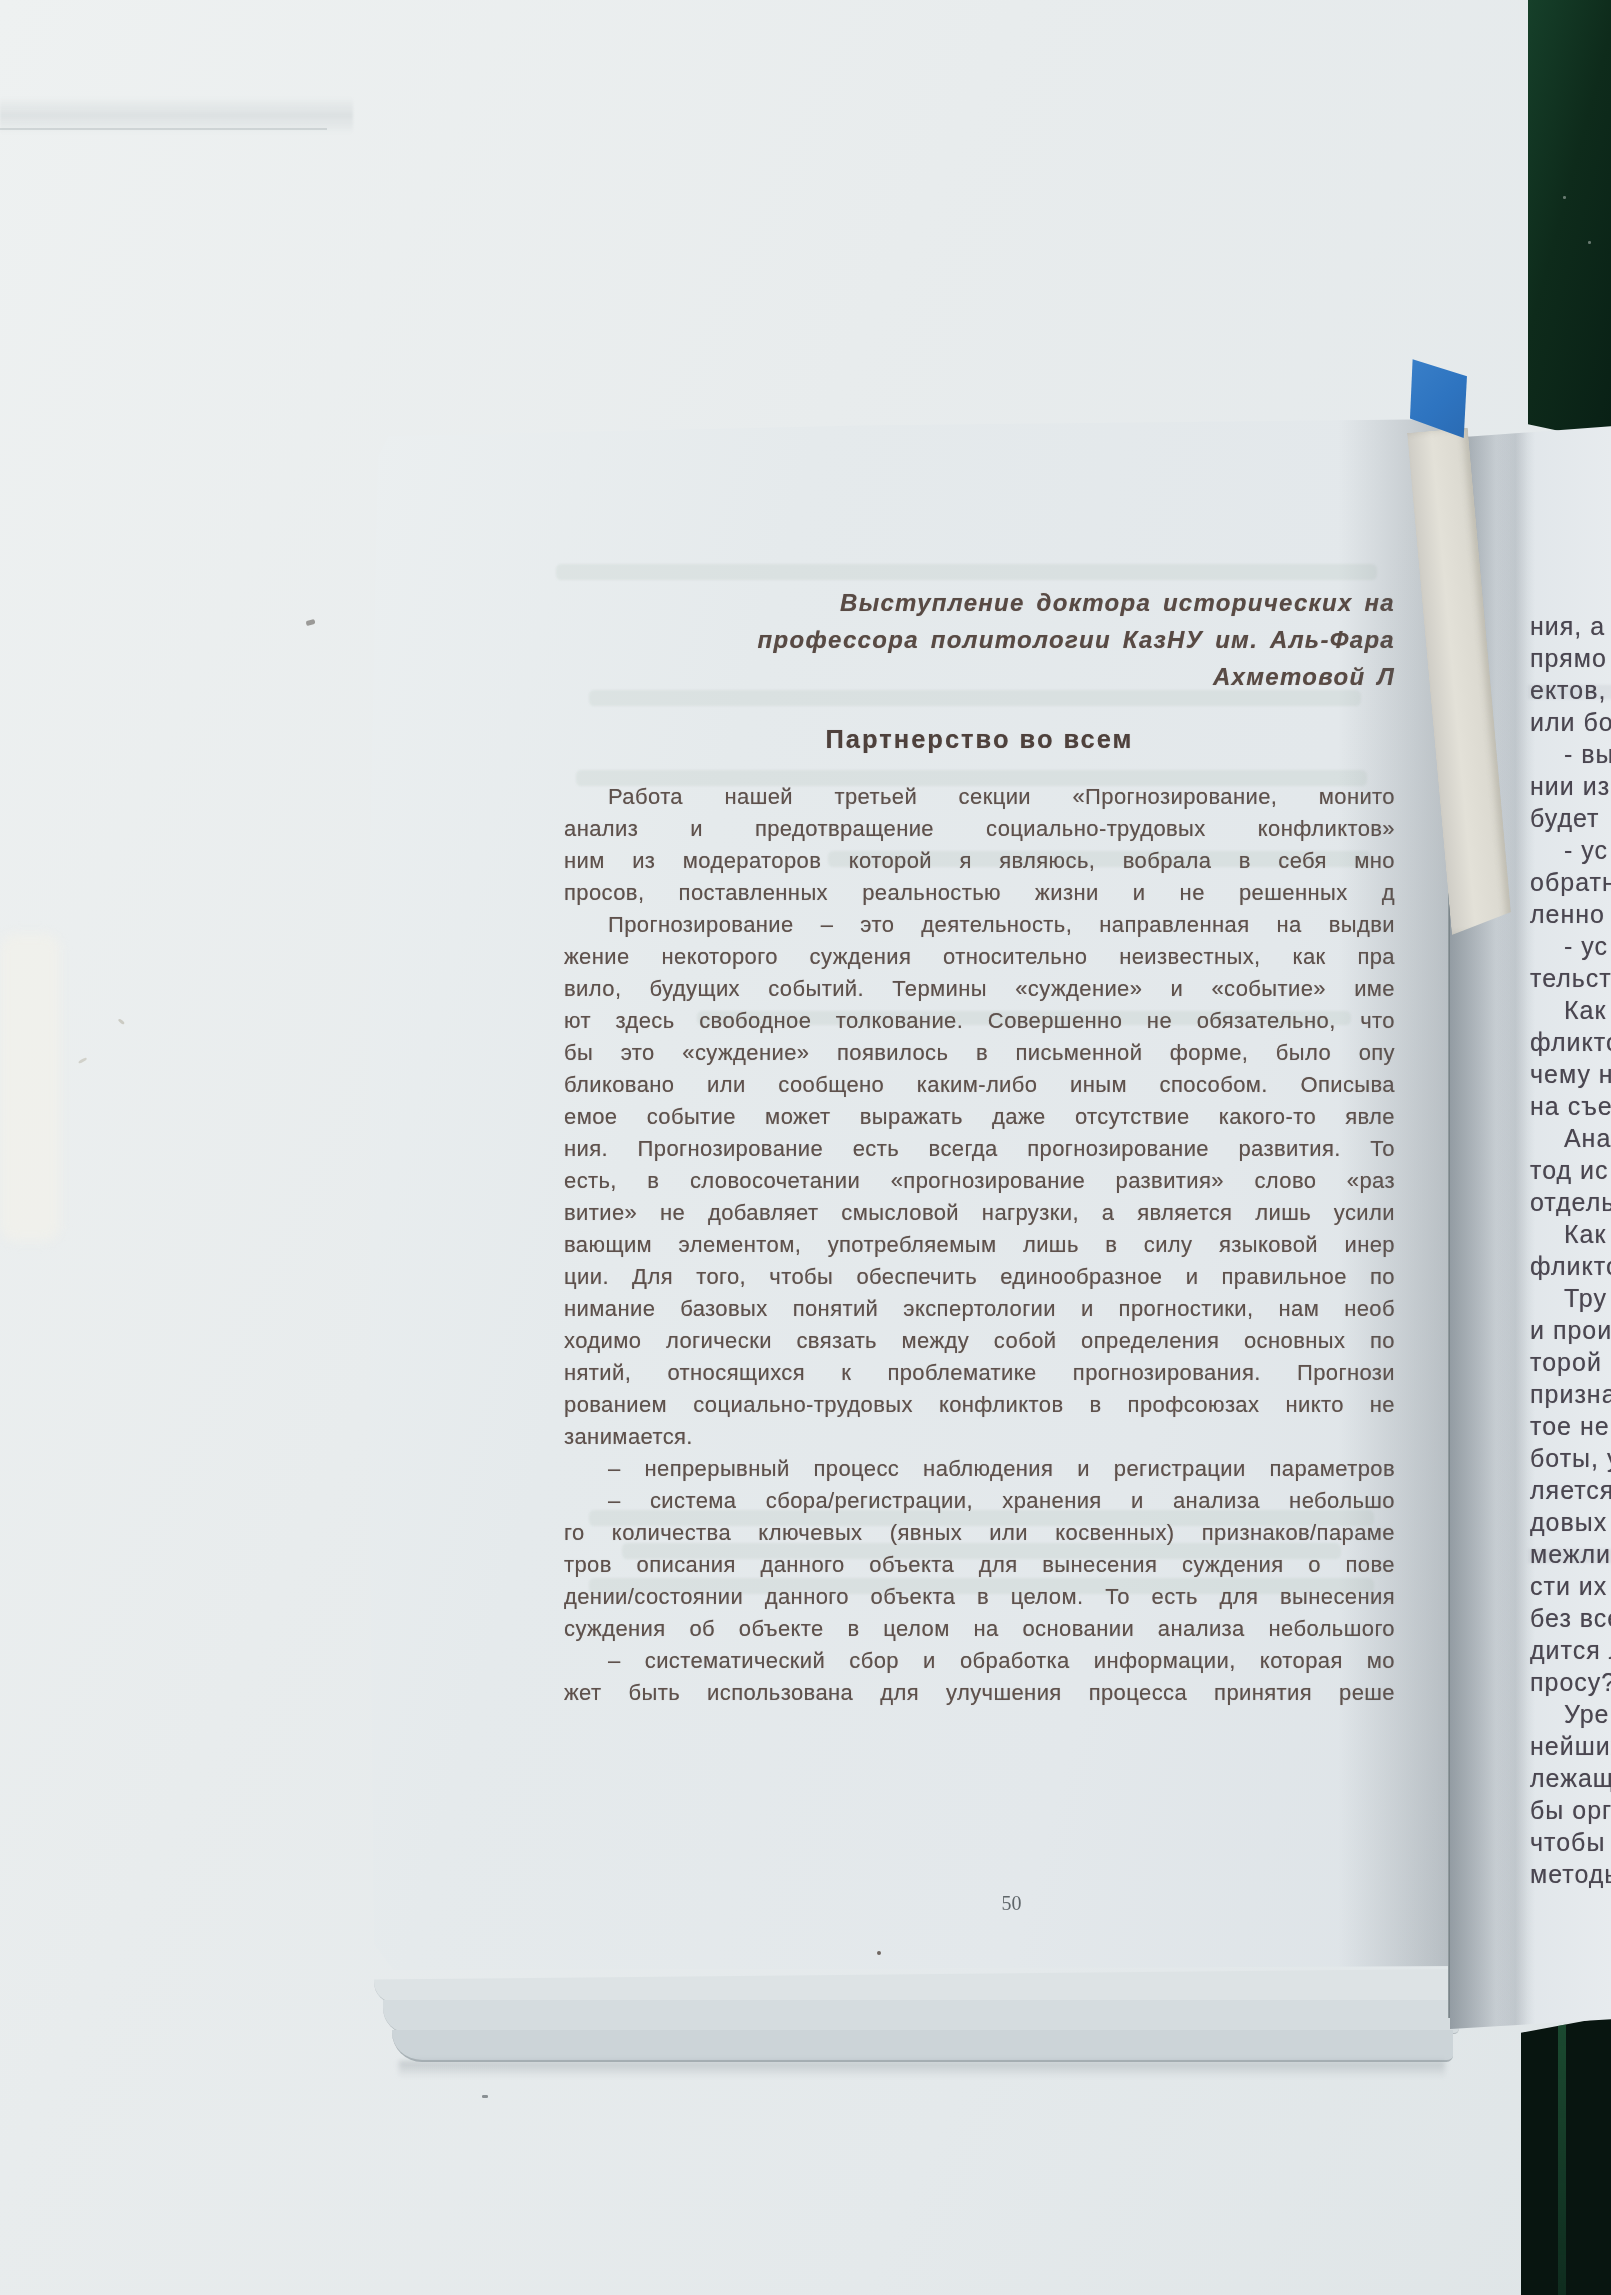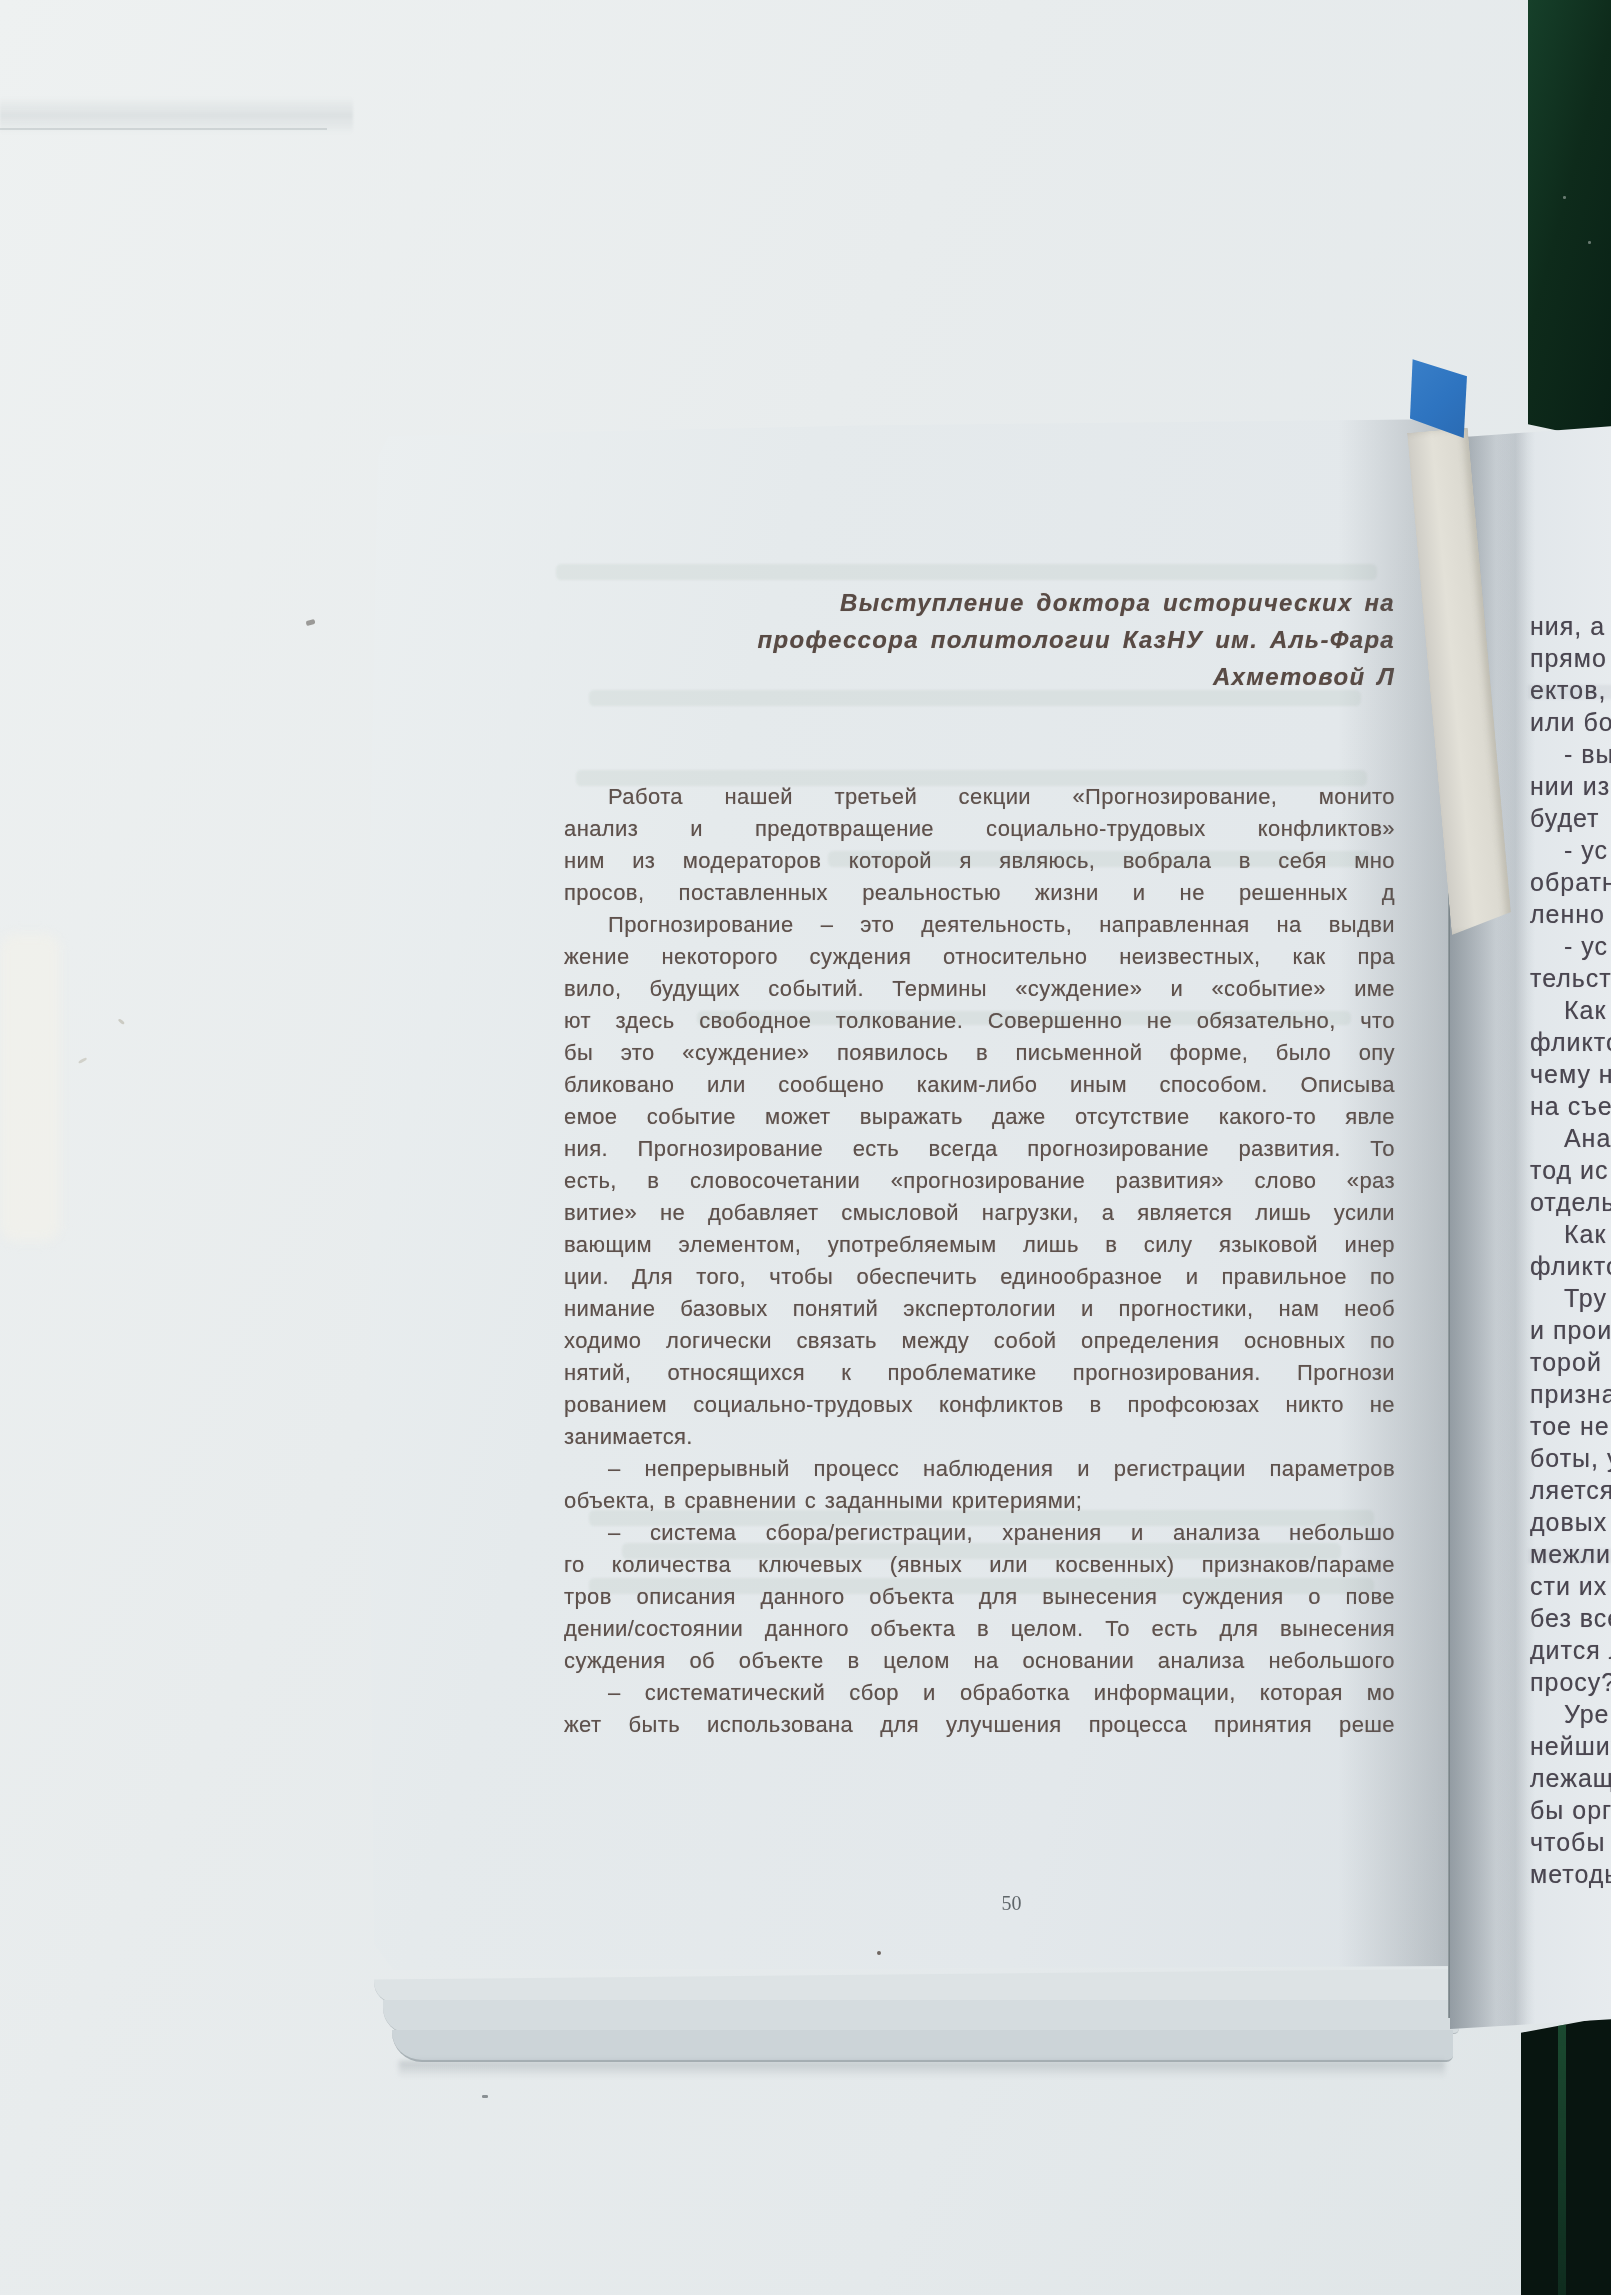--- a/index.html
+++ b/index.html
@@ -141,20 +141,21 @@
     <div class="bleed b7"></div>
     <div class="bleed b8"></div>
 
     <div class="title-block">
 
     <div class="title-line">Выступление доктора исторических на</div>
         <div class="title-line">профессора политологии КазНУ им. Аль-Фара</div>
         <div class="title-line">Ахметовой Л</div>
       </div>
 
+    <div class="heading">Партнерство во всем</div>
 
     <div class="body-block">
 
     <div class="bline in j"><span>Работа нашей третьей секции «Прогнозирование, монито</span></div>
         <div class="bline j"><span>анализ и предотвращение социально-трудовых конфликтов»</span></div>
         <div class="bline j"><span>ним из модераторов которой я являюсь, вобрала в себя мно</span></div>
         <div class="bline j"><span>просов, поставленных реальностью жизни и не решенных д</span></div>
         <div class="bline in j"><span>Прогнозирование – это деятельность, направленная на выдви</span></div>
         <div class="bline j"><span>жение некоторого суждения относительно неизвестных, как пра</span></div>
         <div class="bline j"><span>вило, будущих событий. Термины «суждение» и «событие» име</span></div>
@@ -166,21 +167,20 @@
         <div class="bline j"><span>есть, в словосочетании «прогнозирование развития» слово «раз</span></div>
         <div class="bline j"><span>витие» не добавляет смысловой нагрузки, а является лишь усили</span></div>
         <div class="bline j"><span>вающим элементом, употребляемым лишь в силу языковой инер</span></div>
         <div class="bline j"><span>ции. Для того, чтобы обеспечить единообразное и правильное по</span></div>
         <div class="bline j"><span>нимание базовых понятий экспертологии и прогностики, нам необ</span></div>
         <div class="bline j"><span>ходимо логически связать между собой определения основных по</span></div>
         <div class="bline j"><span>нятий, относящихся к проблематике прогнозирования. Прогнози</span></div>
         <div class="bline j"><span>рованием социально-трудовых конфликтов в профсоюзах никто не</span></div>
         <div class="bline"><span>занимается.</span></div>
         <div class="bline in j"><span>– непрерывный процесс наблюдения и регистрации параметров</span></div>
-        <div class="bline"><span>объекта, в сравнении с заданными критериями;</span></div>
         <div class="bline in j"><span>– система сбора/регистрации, хранения и анализа небольшо</span></div>
         <div class="bline j"><span>го количества ключевых (явных или косвенных) признаков/параме</span></div>
         <div class="bline j"><span>тров описания данного объекта для вынесения суждения о пове</span></div>
         <div class="bline j"><span>дении/состоянии данного объекта в целом. То есть для вынесения</span></div>
         <div class="bline j"><span>суждения об объекте в целом на основании анализа небольшого</span></div>
         <div class="bline in j"><span>– систематический сбор и обработка информации, которая мо</span></div>
         <div class="bline j"><span>жет быть использована для улучшения процесса принятия реше</span></div>
       </div>
 
     <div class="page-number">50</div>

